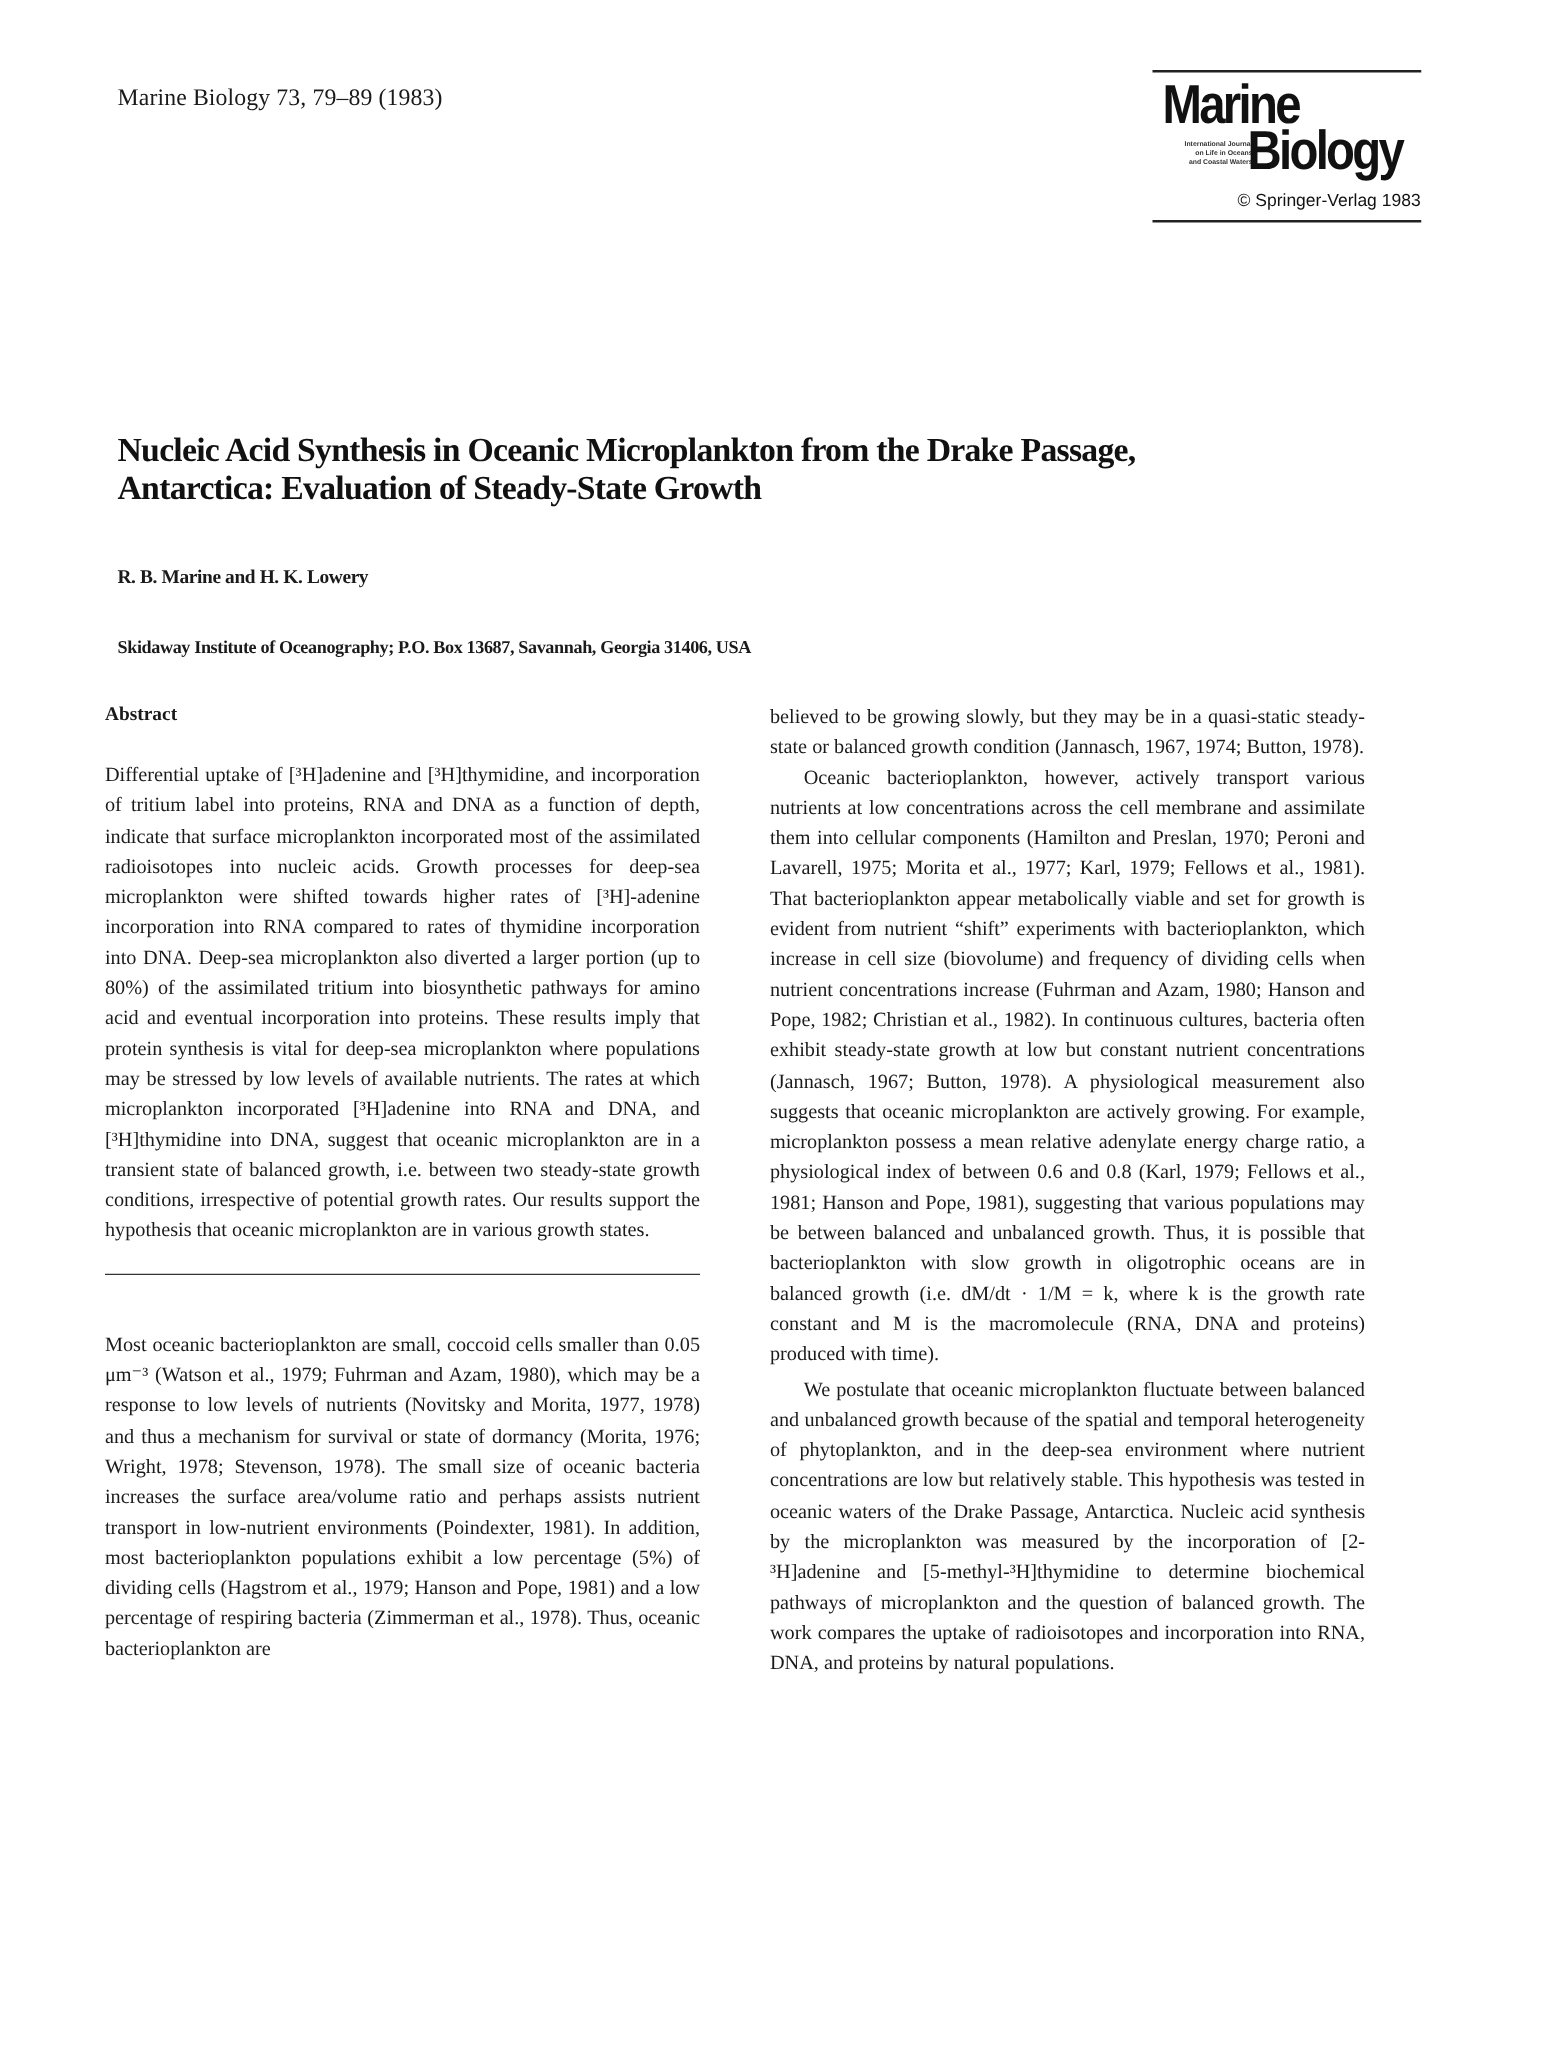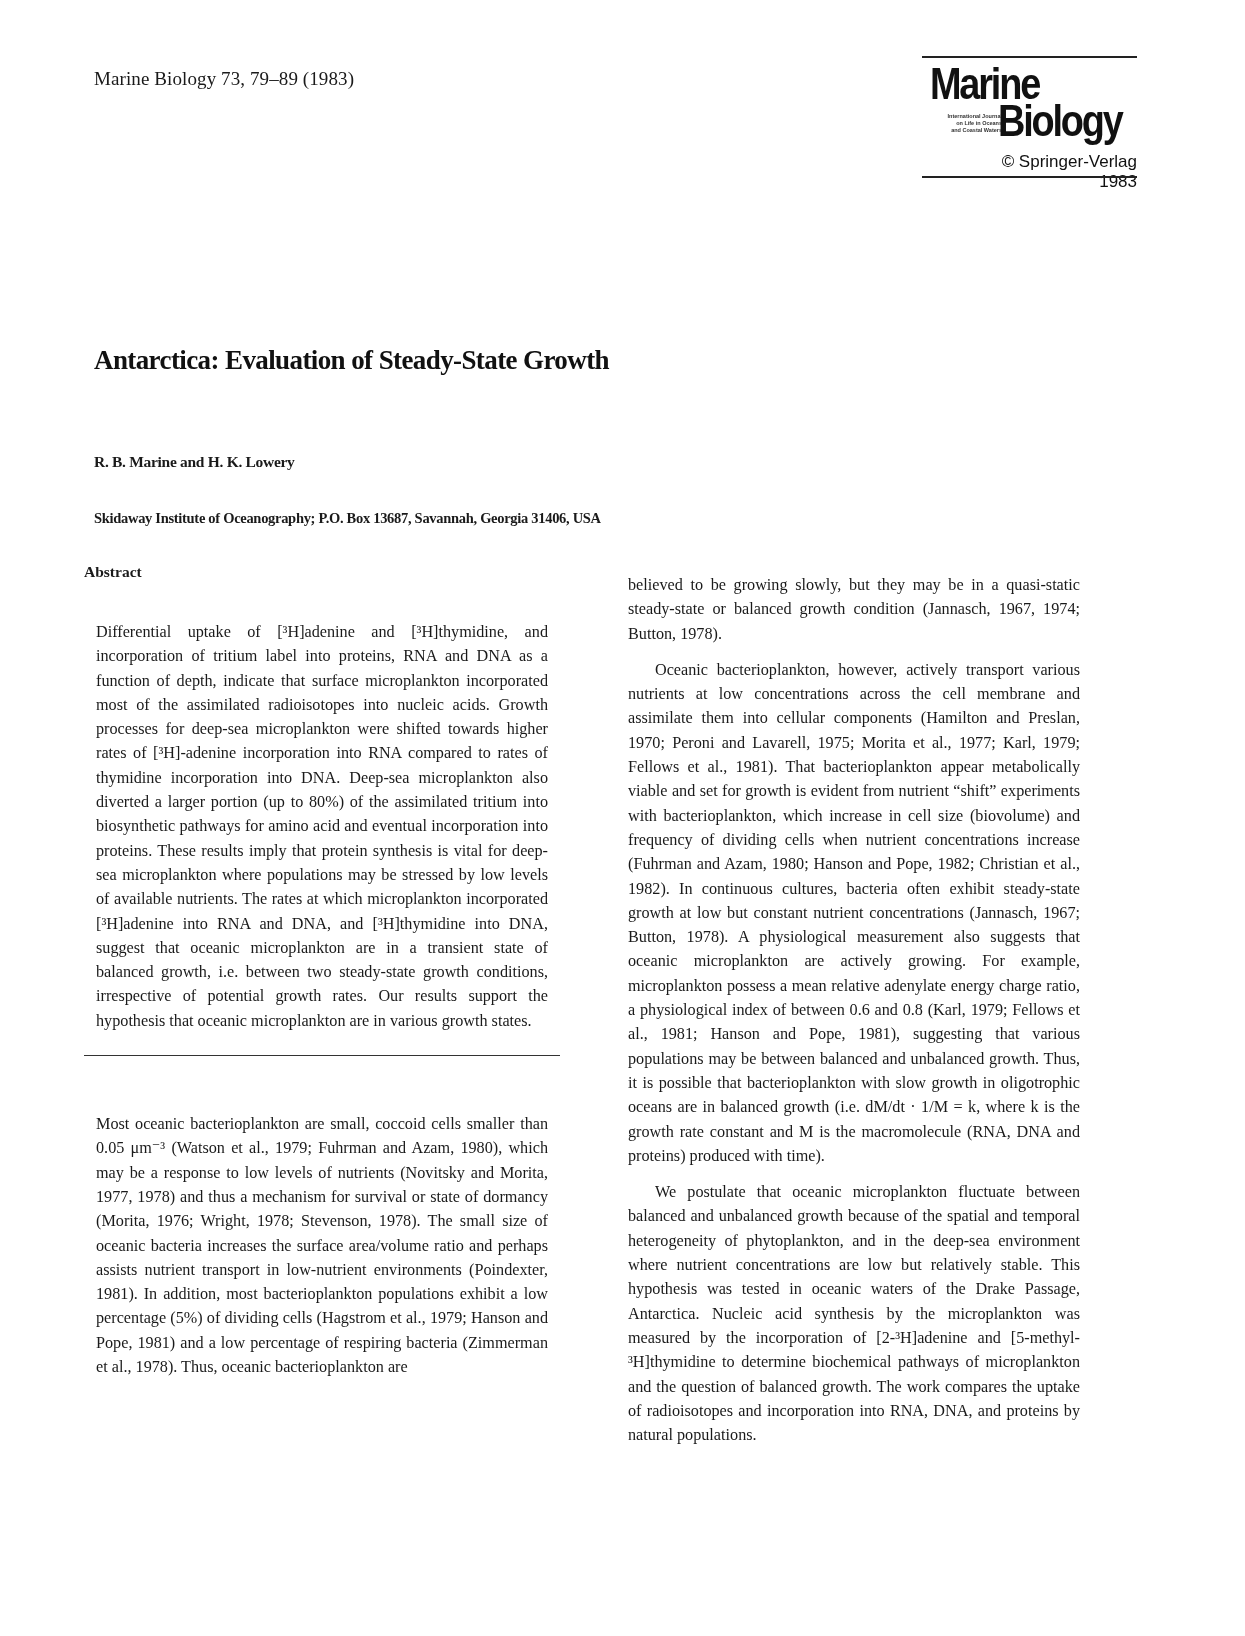--- a/index.html
+++ b/index.html
@@ -31,21 +31,21 @@
     font-size: 44px; letter-spacing: -2.5px; line-height: 42px; color: #111;
     transform: scaleX(0.86); transform-origin: left top;
   }
   .logo .tagline {
     position: absolute; left: 0px; top: 57px; width: 80px;
     font-family: "Liberation Sans", "DejaVu Sans", sans-serif; font-size: 5.5px;
     line-height: 7px; font-weight: bold; color: #333;
   }
   .logo .copyright {
     position: absolute; left: 68px; top: 96px;
-    font-family: "Liberation Sans", "DejaVu Sans", sans-serif; font-size: 17px; color: #111;
+    font-family: "Liberation Sans", "DejaVu Sans", sans-serif; font-size: 14px; color: #111;
   }
   .title {
     position: absolute; left: 94px; top: 345px; width: 1010px;
     font-family: "Liberation Serif", "DejaVu Serif", serif; font-weight: bold;
     font-size: 27px; line-height: 30px; letter-spacing: -0.6px; color: #111;
   }
   .authors {
     position: absolute; left: 94px; top: 453px;
     font-weight: bold; font-size: 15.5px; letter-spacing: -0.3px;
   }
@@ -57,21 +57,21 @@
     position: absolute; width: 476px;
     font-size: 16.2px; line-height: 24.3px; text-align: justify;
     hyphens: manual;
   }
   .col-left { left: 84px; top: 560px; }
   .col-right { left: 616px; top: 561px; }
   .section-heading {
     font-weight: bold; font-size: 15.5px; margin: 0; line-height: 24px;
   }
   .gap { height: 24px; }
-  p { margin: 12px; }
+  p { margin: 0; }
   .indent { text-indent: 27px; }
   .divider {
     height: 1px; background: #333; margin: 22px 0 20px 0; width: 476px;
   }
 </style>
 </head>
 <body>
 
 <div class="citation">Marine Biology 73, 79–89 (1983)</div>
 
@@ -82,20 +82,21 @@
     <div>International Journal</div>
     <div>on Life in Oceans</div>
     <div>and Coastal Waters</div>
   </div>
   <div class="word-biology">Biology</div>
   <div class="copyright">© Springer-Verlag 1983</div>
   <div class="rule-bottom"></div>
 </div>
 
 <div class="title">
+  <div>Nucleic Acid Synthesis in Oceanic Microplankton from the Drake Passage,</div>
   <div>Antarctica: Evaluation of Steady-State Growth</div>
 </div>
 
 <div class="authors">R. B. Marine and H. K. Lowery</div>
 <div class="affiliation">Skidaway Institute of Oceanography; P.O. Box 13687, Savannah, Georgia 31406, USA</div>
 
 <div class="col col-left">
   <h2 class="section-heading">Abstract</h2>
   <div class="gap"></div>
   <p>Differential uptake of [³H]adenine and [³H]thymidine, and incorporation of tritium label into proteins, RNA and DNA as a function of depth, indicate that surface micro­plankton incorporated most of the assimilated radioiso­topes into nucleic acids. Growth processes for deep-sea microplankton were shifted towards higher rates of [³H]-adenine incorporation into RNA compared to rates of thymidine incorporation into DNA. Deep-sea microplank­ton also diverted a larger portion (up to 80%) of the assimilated tritium into biosynthetic pathways for amino acid and eventual incorporation into proteins. These results imply that protein synthesis is vital for deep-sea microplankton where populations may be stressed by low levels of available nutrients. The rates at which micro­plankton incorporated [³H]adenine into RNA and DNA, and [³H]thymidine into DNA, suggest that oceanic micro­plankton are in a transient state of balanced growth, i.e. between two steady-state growth conditions, irrespective of potential growth rates. Our results support the hypothesis that oceanic microplankton are in various growth states.</p>

